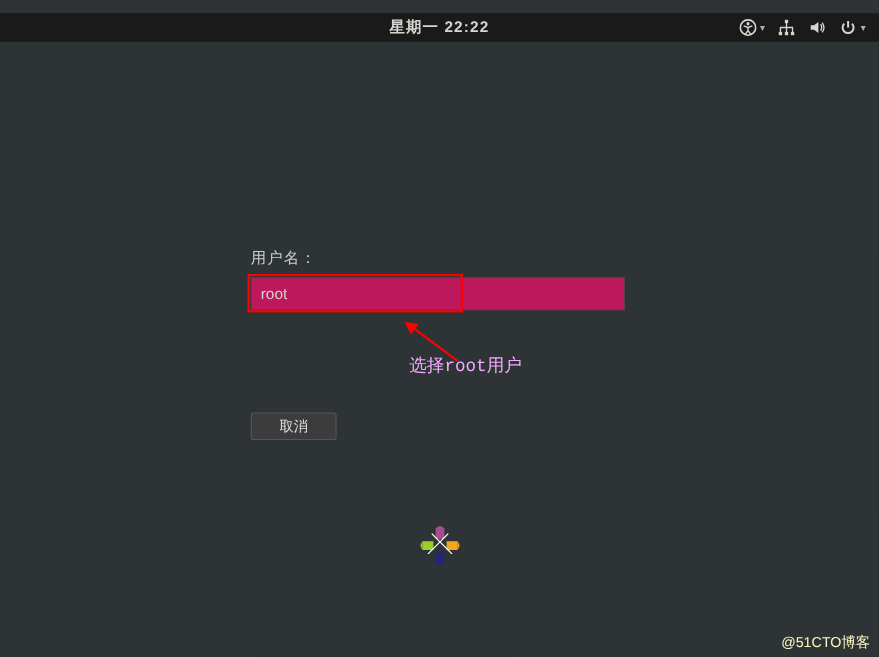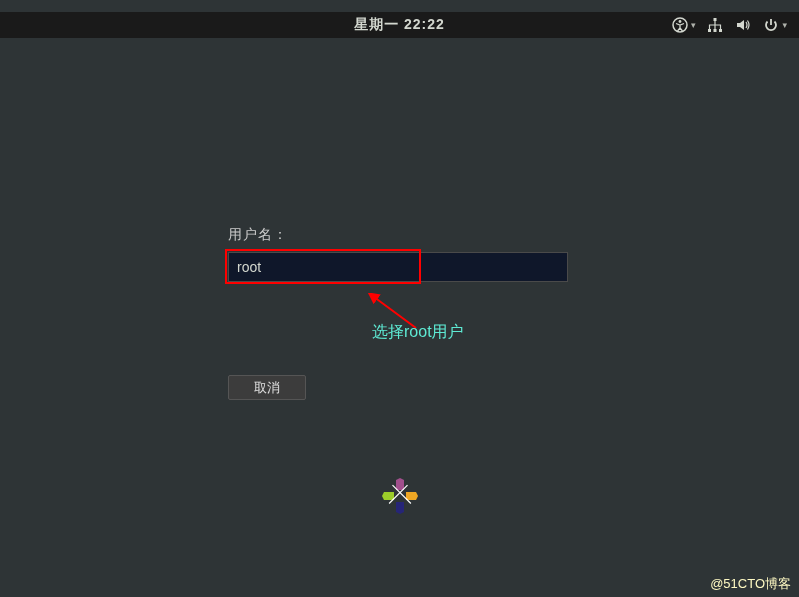--- a/index.html
+++ b/index.html
@@ -68,21 +68,21 @@
       color: #cccccc;
       margin-bottom: 8px;
       letter-spacing: 1px;
     }
     .input-wrap {
       position: relative;
     }
     input.username {
       width: 340px;
       height: 30px;
-      background: #0f172a;
+      background: #be185d;
       border: 1px solid #4a4a4a;
       color: #d3d7cf;
       font-size: 14px;
       padding: 0 8px;
       outline: none;
     }
     .red-box {
       position: absolute;
       left: -3px;
       top: -3px;
@@ -95,23 +95,23 @@
     .annotation-arrow {
       position: absolute;
       left: 366px;
       top: 293px;
       pointer-events: none;
     }
     .annotation-text {
       position: absolute;
       left: 372px;
       top: 322px;
-      color: #5eead4;
+      color: #f0abfc;
       font-size: 16px;
-      font-family: Liberation Sans, sans-serif;
+      font-family: Liberation Mono, monospace;
       pointer-events: none;
     }
     
     .buttons {
       position: absolute;
       left: 228px;
       top: 375px;
       width: 280px;
       display: flex;
       justify-content: space-between;

